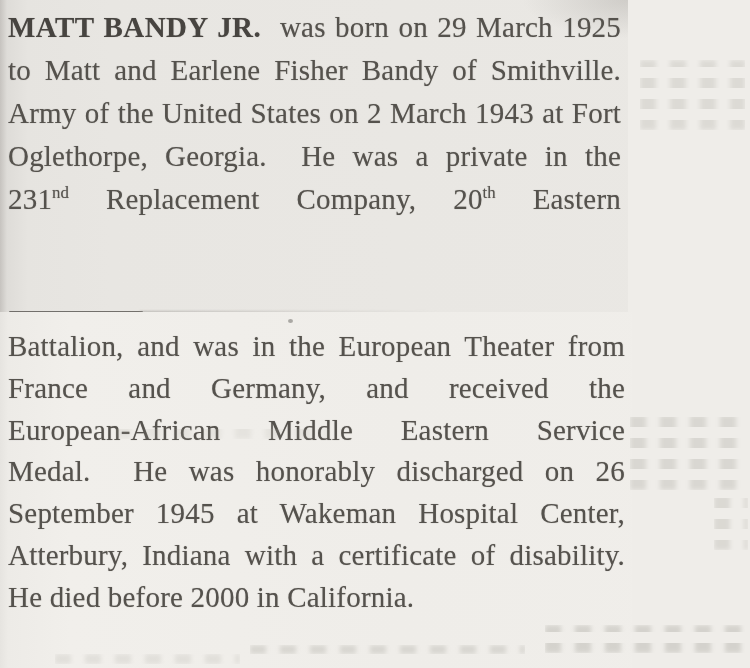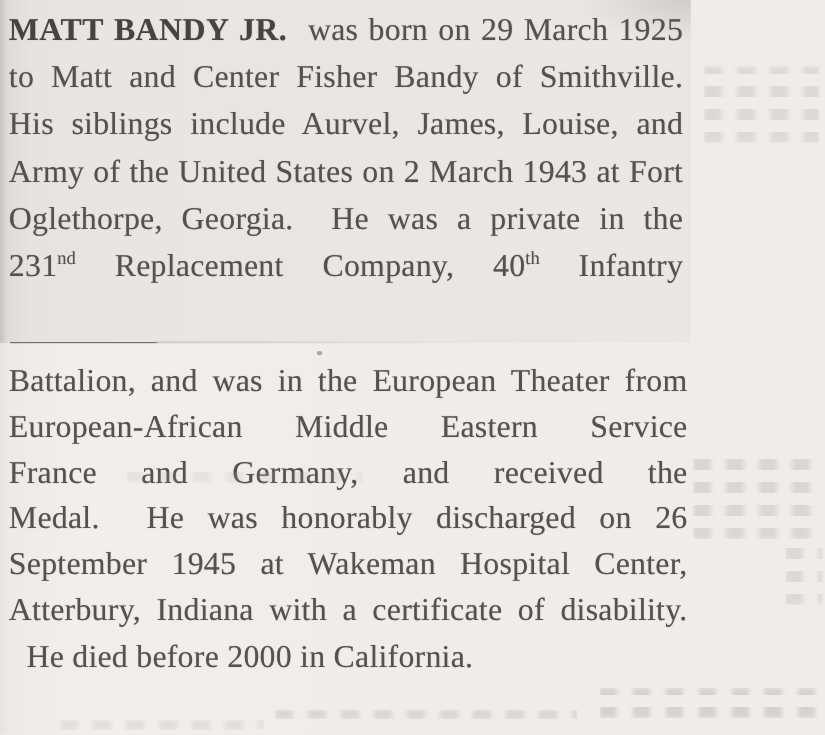--- a/index.html
+++ b/index.html
@@ -43,21 +43,21 @@
     text-shadow: 0 0 1px rgba(85, 82, 77, 0.45);
     filter: blur(0.25px);
     font-size: 29px;
   }
   .scan-block-top .text-col { top: 6px; }
   .scan-block-bottom .text-col { top: 14px; }
   .line { overflow: hidden; }
   .scan-block-top .line { height: 43px; line-height: 43px; }
   .scan-block-bottom .line { height: 41.8px; line-height: 41.8px; }
   .line-justify { text-align: justify; text-align-last: justify; }
-  .line-left { text-align: left; text-align-last: left; margin-left: 16px; }
+  .line-left { text-align: left; text-align-last: left; }
   .seg-bold {
     font-weight: 700;
     color: var(--ink-bold, #474440);
     letter-spacing: 0.4px;
   }
   .seg-sup {
     vertical-align: super;
     font-size: 0.58em;
     line-height: 0;
     letter-spacing: 0;
@@ -112,38 +112,37 @@
   .ghost-bottom-left   { left: 55px;  top: 654px; width: 185px; height: 10px; opacity: 0.22; }
 </style>
 </head>
 <body>
 
 <div class="page">
 
   <section class="scan-block-top">
     <div class="text-col">
         <div class="line line-justify"><span class="seg-bold">MATT BANDY JR.</span><span>&nbsp;&nbsp;was born on 29 March 1925</span></div>
-        <div class="line line-justify"><span>to Matt and Center Fisher Bandy of Smithville.</span></div>
-        <div class="line line-justify"><span>His siblings include Aurvel, James, Louise, and</span></div>
+        <div class="line line-justify"><span>to Matt and Earlene Fisher Bandy of Smithville.</span></div>
         <div class="line line-justify"><span>Army of the United States on 2 March 1943 at Fort</span></div>
         <div class="line line-justify"><span>Oglethorpe, Georgia.&nbsp; He was a private in the</span></div>
-        <div class="line line-justify"><span>231</span><span class="seg-sup">nd</span><span> Replacement Company, 40</span><span class="seg-sup">th</span><span> Infantry</span></div>
+        <div class="line line-justify"><span>231</span><span class="seg-sup">nd</span><span> Replacement Company, 20</span><span class="seg-sup">th</span><span> Eastern</span></div>
       </div>
   </section>
 
   <div class="seam">
     <div class="seam-shadow-dark"></div>
     <div class="seam-shadow-light"></div>
   </div>
 
   <section class="scan-block-bottom">
     <div class="text-col">
         <div class="line line-justify"><span>Battalion, and was in the European Theater from</span></div>
+        <div class="line line-justify"><span>France and Germany, and received the</span></div>
         <div class="line line-justify"><span>European-African Middle Eastern Service</span></div>
-        <div class="line line-justify"><span>France and Germany, and received the</span></div>
         <div class="line line-justify"><span>Medal.&nbsp; He was honorably discharged on 26</span></div>
         <div class="line line-justify"><span>September 1945 at Wakeman Hospital Center, Camp</span></div>
         <div class="line line-justify"><span>Atterbury, Indiana with a certificate of disability.</span></div>
         <div class="line line-left"><span>He died before 2000 in California.</span></div>
       </div>
   </section>
 
   <div class="ink-speck"></div>
 
   <div class="ghost ghost-top-right"></div>

